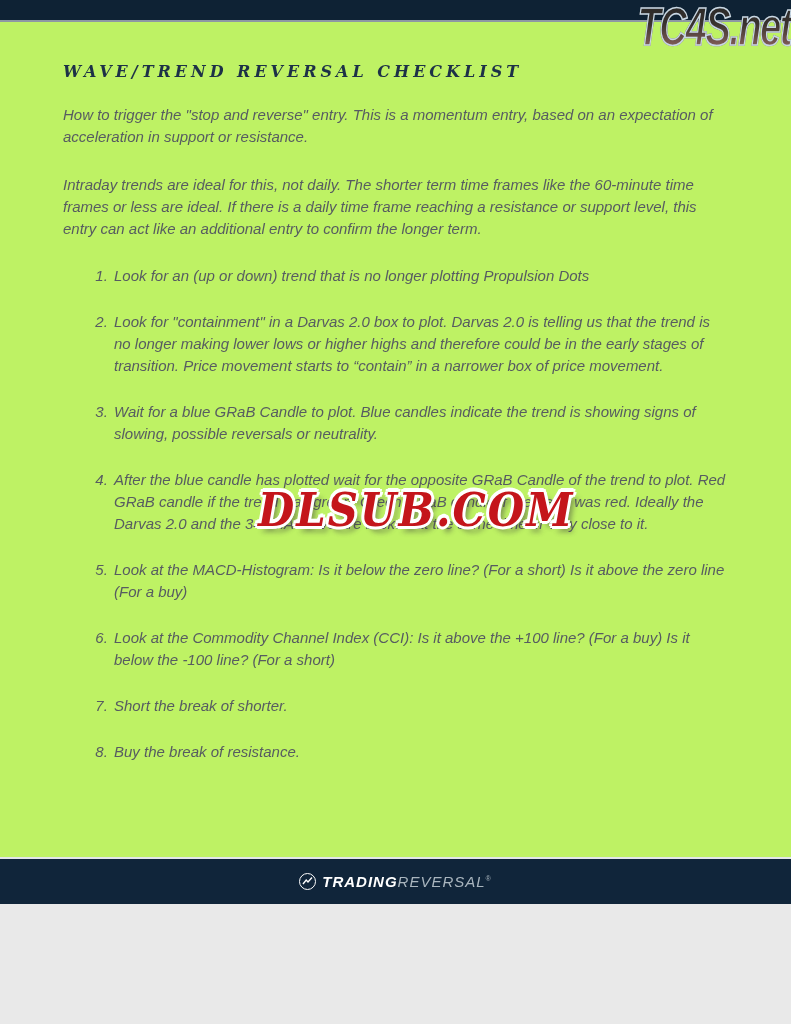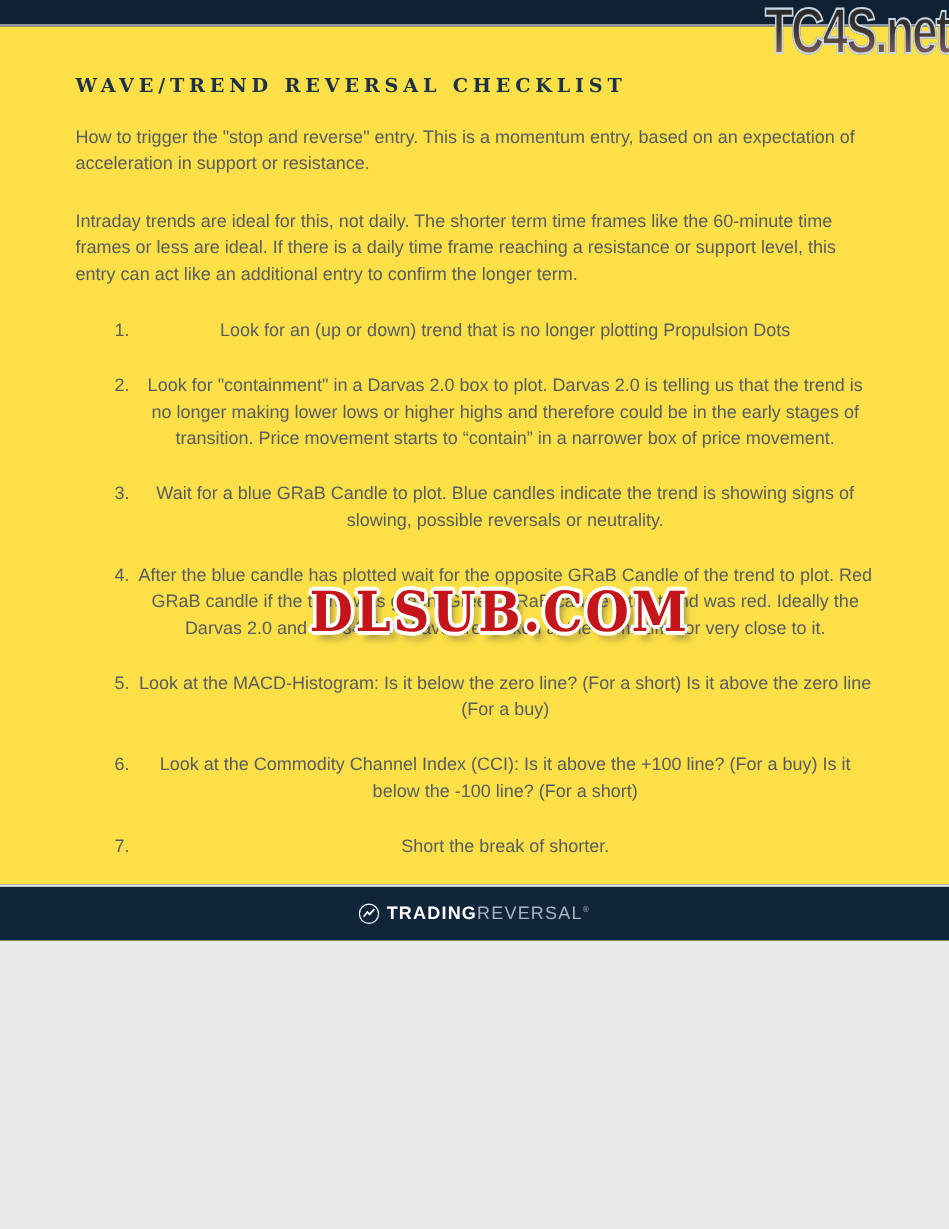--- a/index.html
+++ b/index.html
@@ -1,21 +1,22 @@
 <!DOCTYPE html>
 <html><head>
 <meta charset="utf-8">
 <style>
   html,body{margin:0;padding:0;background:#e9e9e9;}
   .page{
     position:relative;
-    width:791px;height:784px;
-    background:#fde047;
+    width:791px;height:904px;
+    background:#bef264;
     overflow:hidden;
     font-family:"Liberation Sans", sans-serif;
+    font-style:italic;
   }
   
   .topbar{
     position:absolute;top:0;left:0;right:0;
     height:20px;
     background:#0e2234;
     border-bottom:2px solid #8d98a3;
   }
   
   .content{
@@ -36,21 +37,20 @@
     line-height:22px;
     color:#575c61;
   }
   .para.first{margin-top:23px;}
   ol.checklist{
     margin:25px 0 0 0;
     padding:0 0 0 49px;
     font-size:15px;
     line-height:22px;
     color:#575c61;
-    text-align:center;
   }
   ol.checklist li{margin:0 0 24px 0;padding-left:2px;}
   ol.checklist li::marker{color:#575c61;}
   
   .wm-tc4s{
     position:absolute;top:-4px;right:0px;
     font-family:"Liberation Sans", sans-serif;
     font-weight:900;
     font-size:48px;
     letter-spacing:-2px;

